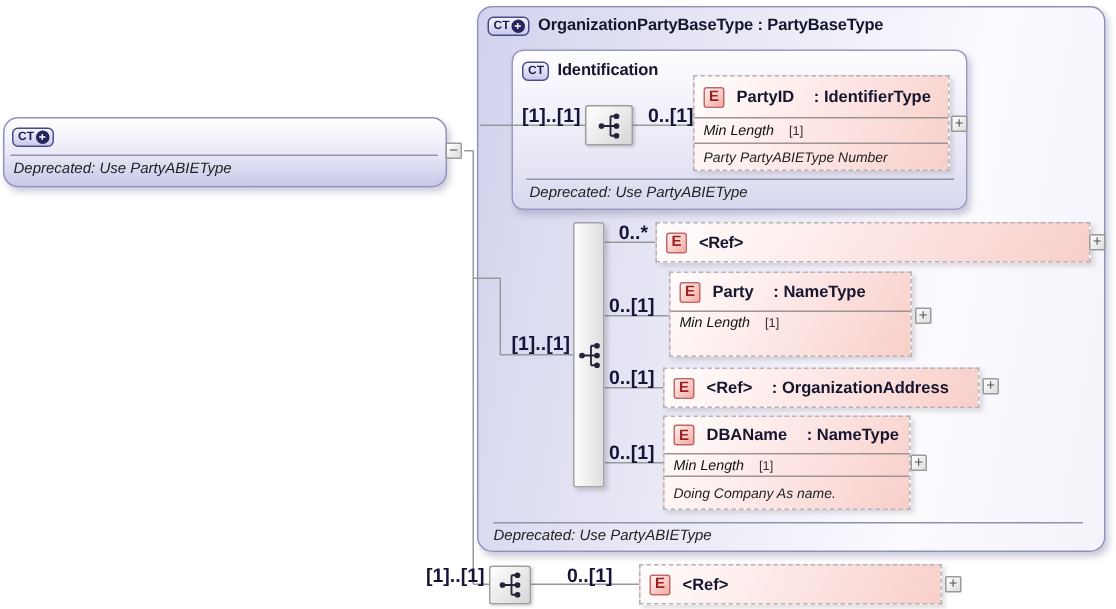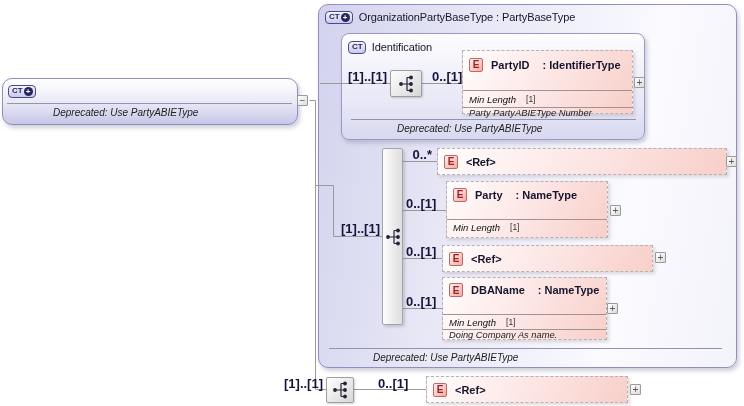--- a/index.html
+++ b/index.html
@@ -7,42 +7,42 @@
     position:relative;width:744px;height:406px;background:#ffffff;overflow:hidden;
     font-family:"Liberation Sans",sans-serif;
   }
   
   .type-box{position:absolute;border:1px solid #8f8fc0;border-radius:10px;
     box-shadow:2px 3px 4px rgba(125,125,160,.38);box-sizing:border-box;}
   .left-grad{background:linear-gradient(180deg,#ffffff 0%,#e9e9f7 52%,#c7c7e8 100%);}
   .big-grad{background:linear-gradient(100deg,#d2d2ee 0%,#e6e6f5 32%,#fafaff 72%,#f3f3fa 100%);}
   .inner-grad{background:linear-gradient(180deg,#fdfdff 0%,#e7e7f6 68%,#d8d8f0 100%);border-radius:8px;border-color:#9a9ac2;}
   .box-header{position:absolute;display:flex;align-items:center;white-space:nowrap;}
-  .box-title{font-size:11px;font-weight:normal;color:#15152e;margin-left:6px;letter-spacing:-0.1px;}
+  .box-title{font-size:11px;font-weight:bold;color:#15152e;margin-left:6px;letter-spacing:-0.1px;}
   .box-sep{position:absolute;border-top:1px solid #9393ad;height:0;}
-  .dep-note{position:absolute;font-style:italic;font-size:10px;color:#222;white-space:nowrap;margin-left:44px;}
+  .dep-note{position:absolute;font-style:italic;font-size:10px;color:#222;white-space:nowrap;}
   
   .ct-icon{display:inline-flex;align-items:center;border:1px solid #4a4a8a;border-radius:4px;
     background:linear-gradient(180deg,#f4f4fd,#c9c9ec);height:13px;padding:0 2px 0 3px;box-sizing:border-box;}
   .ct-txt{font-size:8px;font-weight:bold;color:#1c1c50;line-height:1;}
   .ct-plus{width:9px;height:9px;border-radius:50%;background:#26265e;color:#fff;font-size:8px;
     line-height:9px;text-align:center;margin-left:1px;font-weight:bold;}
   
   .el-box{position:absolute;border:1px dashed #b2b2ba;box-sizing:border-box;display:flex;flex-direction:column;
     background:linear-gradient(120deg,#fffdfd 0%,#fce4e2 55%,#f8cfc9 100%);
     box-shadow:2px 2px 3px rgba(160,140,140,.30);}
   .el-header{display:flex;align-items:center;padding-left:6px;white-space:nowrap;}
   .el-header.single{flex:1;}
   .el-name{font-size:11px;font-weight:bold;color:#15152e;margin-left:8px;}
   .el-type{font-size:11px;font-weight:bold;color:#15152e;margin-left:13px;}
   .tight .el-name,.tight .el-type{letter-spacing:-0.25px;}
   .e-icon{width:14px;height:14px;flex:0 0 14px;border:1px solid #c06868;border-radius:2px;
     background:linear-gradient(135deg,#fff2f0,#f3a9a2);color:#9c2222;font-weight:bold;font-size:10px;
     display:flex;align-items:center;justify-content:center;box-sizing:border-box;}
-  .el-facet{display:flex;align-items:center;padding-left:6px;border-top:1px solid #9e9494;white-space:nowrap;margin-top:12px;}
+  .el-facet{display:flex;align-items:center;padding-left:6px;border-top:1px solid #9e9494;white-space:nowrap;}
   .facet-name{font-style:italic;font-size:9.5px;color:#111;}
   .facet-val{font-size:8.5px;color:#333;margin-left:10px;}
   .el-note{flex:1;display:flex;align-items:center;padding-left:6px;border-top:1px solid #9e9494;
     font-style:italic;font-size:9.3px;color:#222;white-space:nowrap;}
   
   .seq-icon{position:absolute;border:1px solid #9f9f9f;border-radius:2px;box-sizing:border-box;
     background:linear-gradient(135deg,#ffffff,#d6d6d6);display:flex;align-items:center;justify-content:center;
     box-shadow:1px 1px 2px rgba(0,0,0,.18);}
   .seq-bar{position:absolute;border:1px solid #a5a5a5;border-radius:2px;box-sizing:border-box;
     background:linear-gradient(90deg,#fdfdfd,#dedede);display:flex;align-items:center;justify-content:center;
@@ -161,20 +161,21 @@
     <div class="el-facet" style="flex:0 0 14px;">
       <span class="facet-name">Min Length</span>
       <span class="facet-val">[1]</span>
     </div>
   </div>
 
   <div class="el-box" style="left:442px;top:245px;width:211px;height:27px;">
     <div class="el-header single">
       <span class="e-icon">E</span>
       <span class="el-name">&lt;Ref&gt;</span>
+      <span class="el-type">: OrganizationAddress</span>
     </div>
   </div>
 
   <div class="el-box" style="left:442px;top:277px;width:165px;height:63px;">
     <div class="el-header" style="flex:0 0 24px;">
       <span class="e-icon">E</span>
       <span class="el-name">DBAName</span>
       <span class="el-type">: NameType</span>
     </div>
     <div class="el-facet" style="flex:0 0 14px;">

